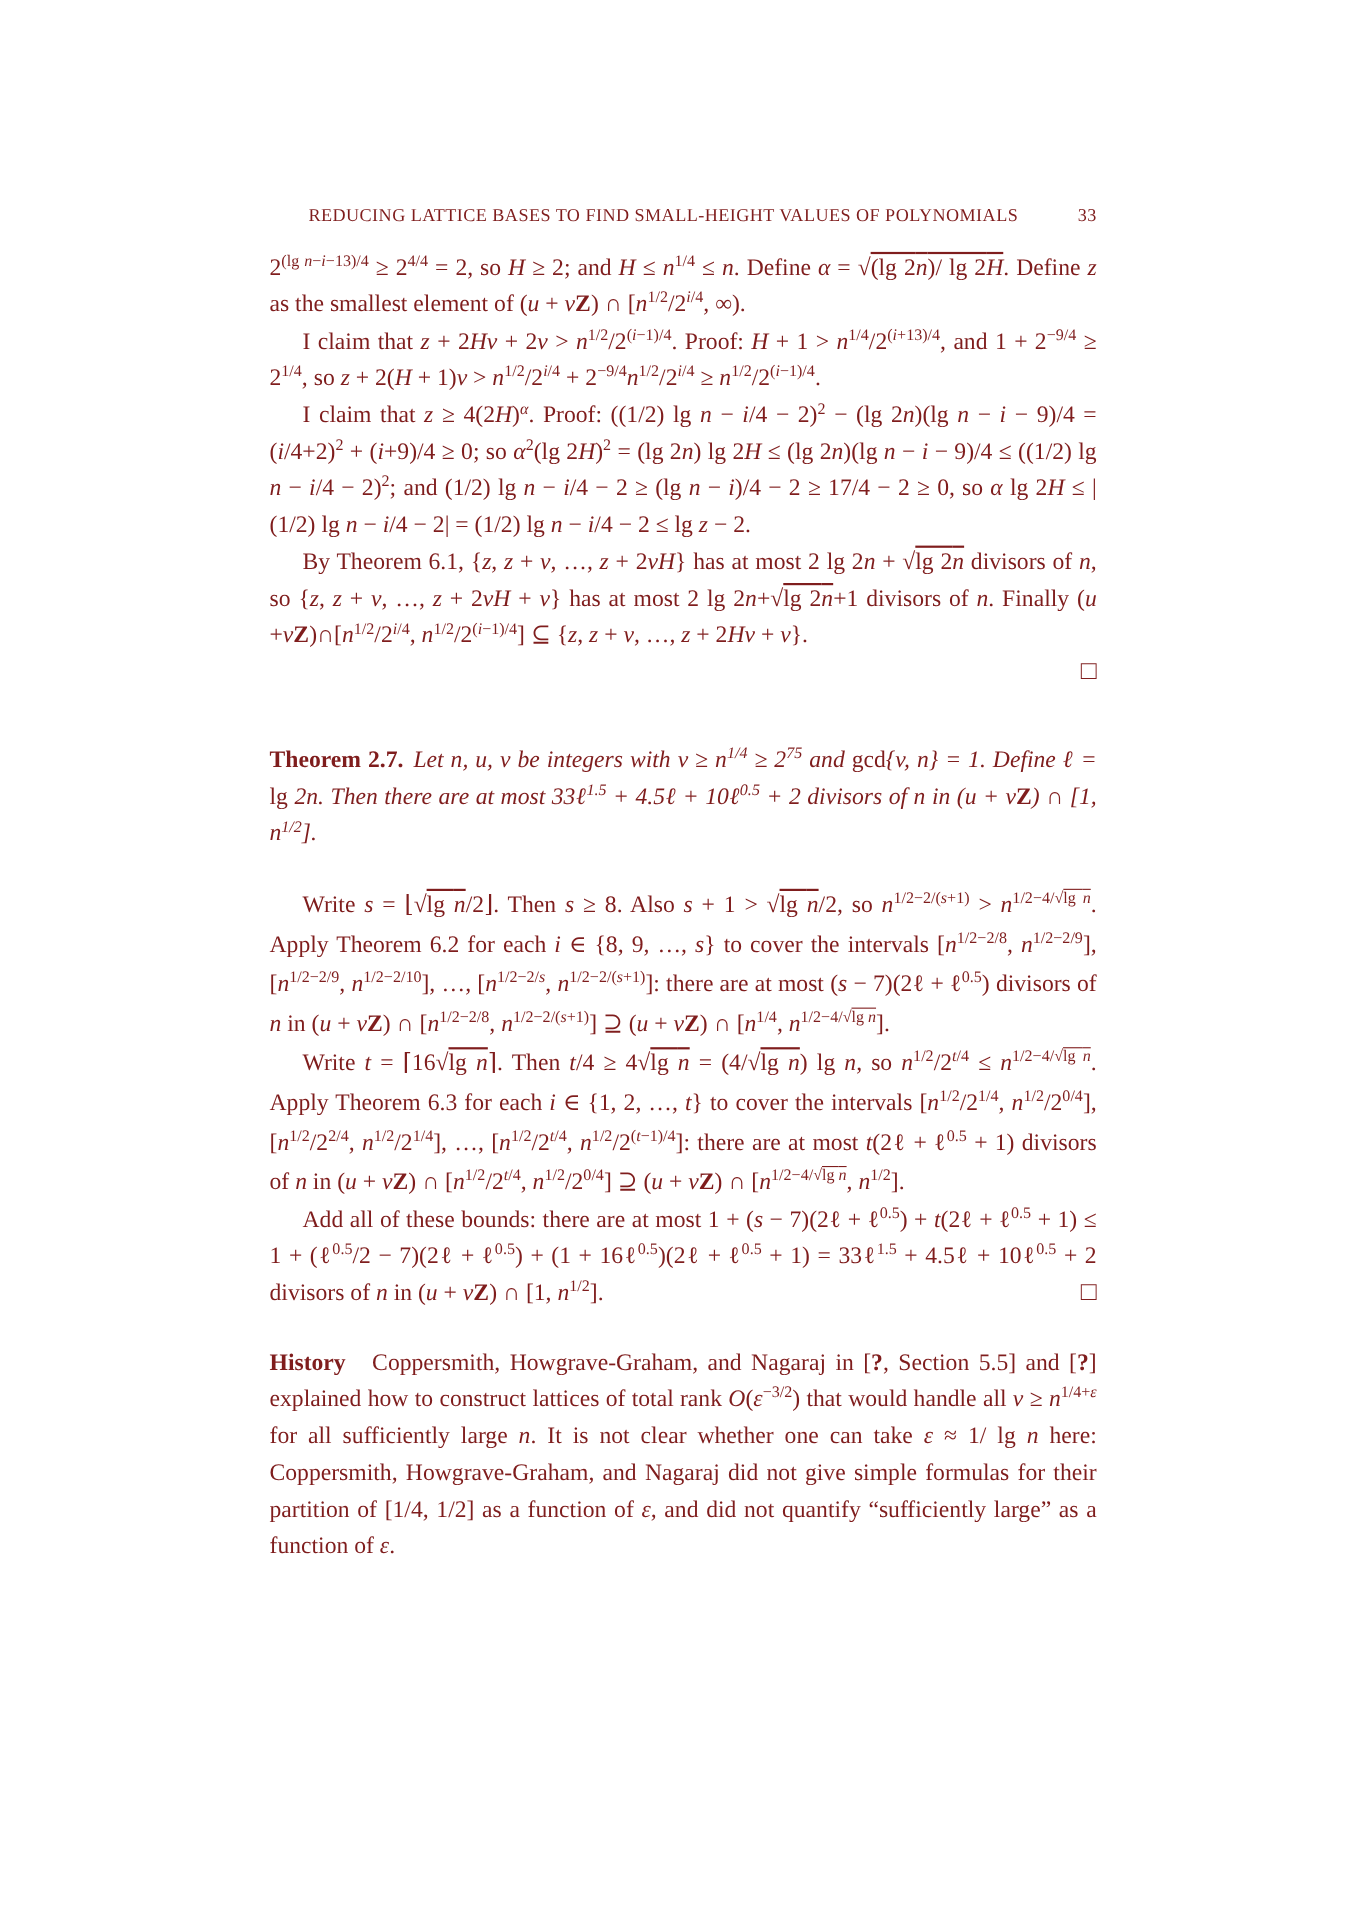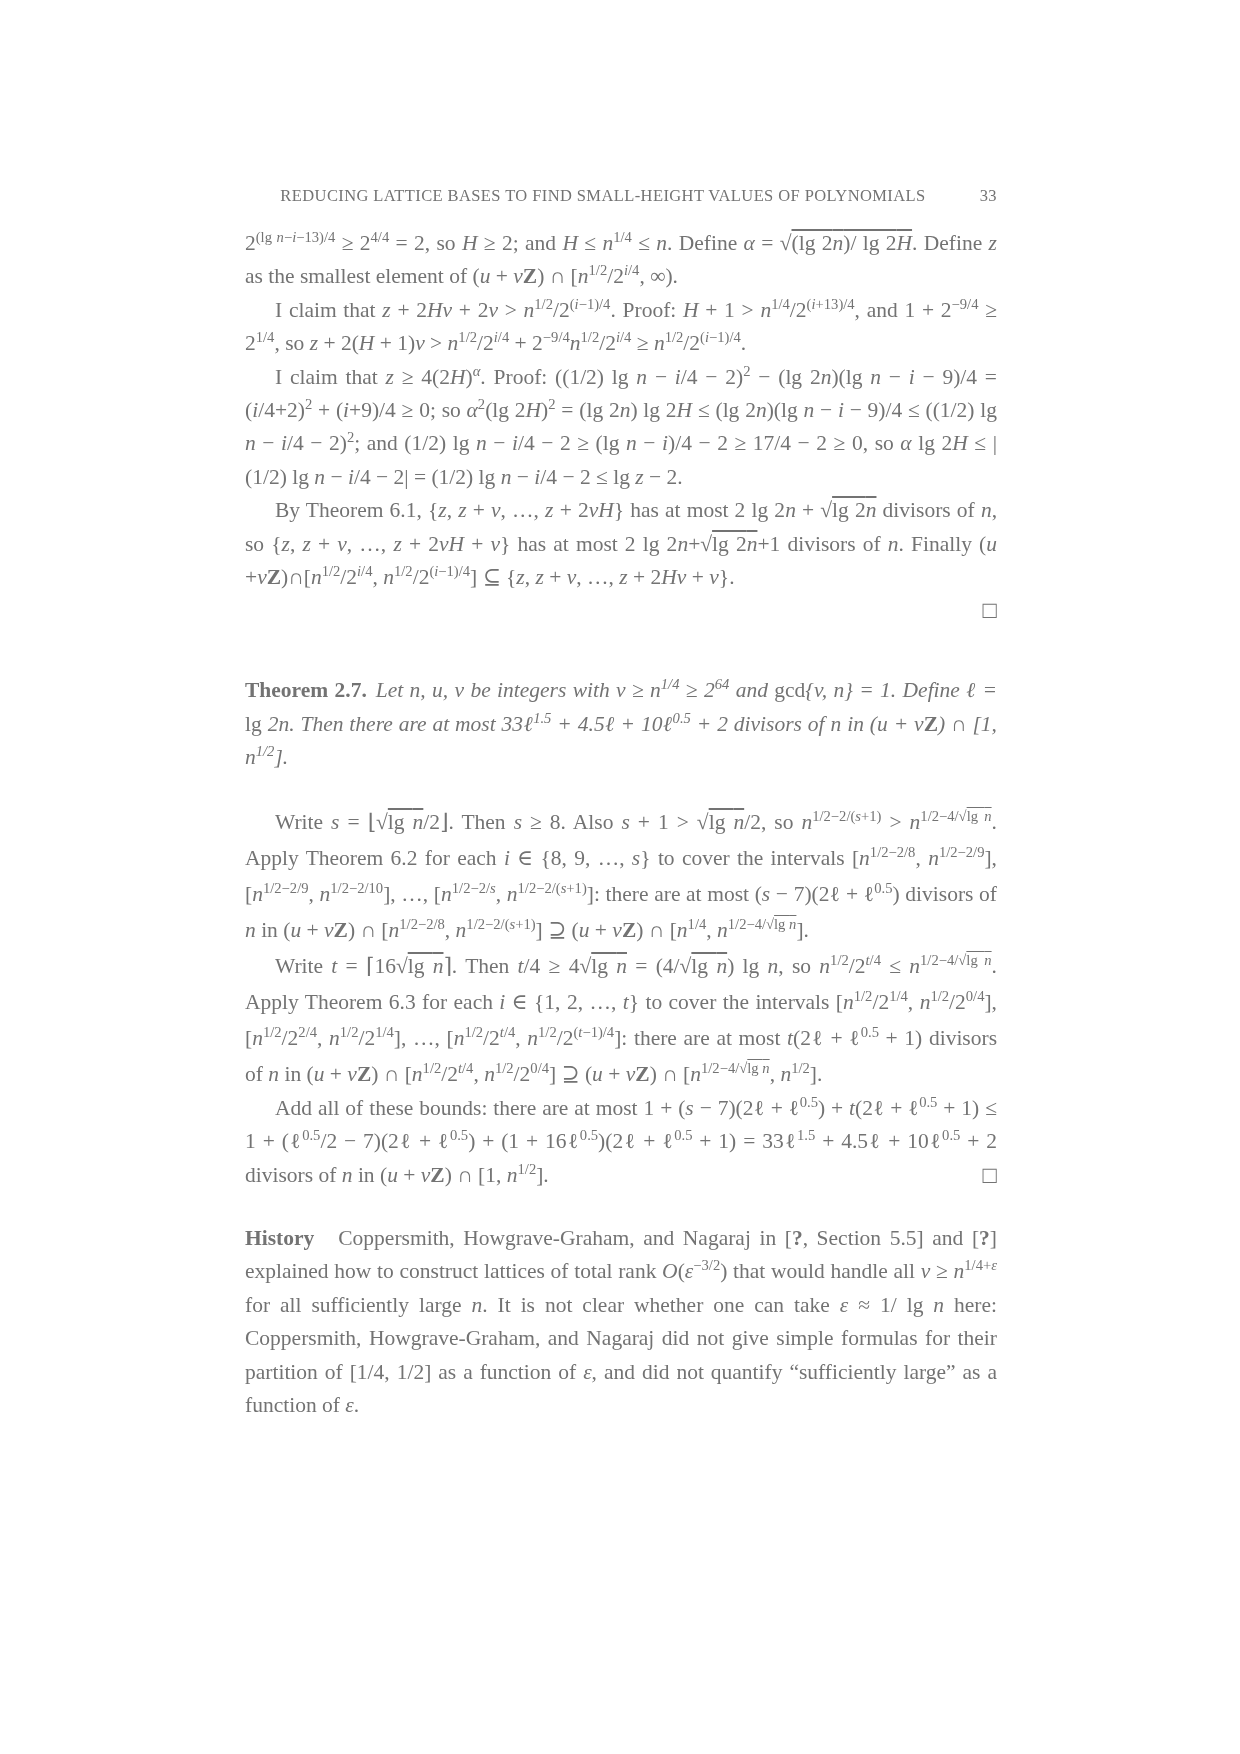--- a/index.html
+++ b/index.html
@@ -5,21 +5,21 @@
   html, body {
     margin: 0;
     padding: 0;
     background: #e8e8e8;
   }
   .sheet {
     position: relative;
     width: 1240px;
     height: 1754px;
     background: #ffffff;
-    color: #737373;
+    color: #7f1d1d;
     font-family: "Liberation Serif", "DejaVu Serif", serif;
     overflow: hidden;
   }
   .content {
     position: absolute;
     left: 245px;
     top: 186px;
     width: 752px;
   }
   
@@ -115,21 +115,21 @@
 
       <p class="indent">I claim that <i>z</i> + 2<i>Hv</i> + 2<i>v</i> &gt; <i>n</i><sup>1/2</sup>/2<sup>(<i>i</i>−1)/4</sup>. Proof: <i>H</i> + 1 &gt; <i>n</i><sup>1/4</sup>/2<sup>(<i>i</i>+13)/4</sup>, and 1 + 2<sup>−9/4</sup> ≥ 2<sup>1/4</sup>, so <i>z</i> + 2(<i>H</i> + 1)<i>v</i> &gt; <i>n</i><sup>1/2</sup>/2<sup><i>i</i>/4</sup> + 2<sup>−9/4</sup><i>n</i><sup>1/2</sup>/2<sup><i>i</i>/4</sup> ≥ <i>n</i><sup>1/2</sup>/2<sup>(<i>i</i>−1)/4</sup>.</p>
 
       <p class="indent">I claim that <i>z</i> ≥ 4(2<i>H</i>)<sup><i>α</i></sup>. Proof: ((1/2) lg <i>n</i> − <i>i</i>/4 − 2)<sup>2</sup> − (lg 2<i>n</i>)(lg <i>n</i> − <i>i</i> − 9)/4 = (<i>i</i>/4+2)<sup>2</sup> + (<i>i</i>+9)/4 ≥ 0; so <i>α</i><sup>2</sup>(lg 2<i>H</i>)<sup>2</sup> = (lg 2<i>n</i>) lg 2<i>H</i> ≤ (lg 2<i>n</i>)(lg <i>n</i> − <i>i</i> − 9)/4 ≤ ((1/2) lg <i>n</i> − <i>i</i>/4 − 2)<sup>2</sup>; and (1/2) lg <i>n</i> − <i>i</i>/4 − 2 ≥ (lg <i>n</i> − <i>i</i>)/4 − 2 ≥ 17/4 − 2 ≥ 0, so <i>α</i> lg 2<i>H</i> ≤ |(1/2) lg <i>n</i> − <i>i</i>/4 − 2| = (1/2) lg <i>n</i> − <i>i</i>/4 − 2 ≤ lg <i>z</i> − 2.</p>
 
       <p class="indent">By Theorem 6.1, {<i>z</i>, <i>z</i> + <i>v</i>, …, <i>z</i> + 2<i>vH</i>} has at most 2 lg 2<i>n</i> + √<span class="rt">lg 2<i>n</i></span> divisors of <i>n</i>, so {<i>z</i>, <i>z</i> + <i>v</i>, …, <i>z</i> + 2<i>vH</i> + <i>v</i>} has at most 2 lg 2<i>n</i>+√<span class="rt">lg 2<i>n</i></span>+1 divisors of <i>n</i>. Finally (<i>u</i> +<i>v</i><b class="bbz">Z</b>)∩[<i>n</i><sup>1/2</sup>/2<sup><i>i</i>/4</sup>, <i>n</i><sup>1/2</sup>/2<sup>(<i>i</i>−1)/4</sup>] ⊆ {<i>z</i>, <i>z</i> + <i>v</i>, …, <i>z</i> + 2<i>Hv</i> + <i>v</i>}.</p>
 
       <div class="qed-line">□</div>
 
       <p class="noindent theorem-block">
-        <span class="thm-label">Theorem 2.7.</span><span class="thm-body">Let n, u, v be integers with v ≥ n<sup>1/4</sup> ≥ 2<sup>64</sup> and <span class="rm">gcd</span>{v, n} = 1. Define ℓ = <span class="rm">lg</span> 2n. Then there are at most 33ℓ<sup>1.5</sup> + 4.5ℓ + 10ℓ<sup>0.5</sup> + 2 divisors of n in (u + v<b class="bbz rm">Z</b>) ∩ [1, n<sup>1/2</sup>].</span>
+        <span class="thm-label">Theorem 2.7.</span><span class="thm-body">Let n, u, v be integers with v ≥ n<sup>1/4</sup> ≥ 2<sup>75</sup> and <span class="rm">gcd</span>{v, n} = 1. Define ℓ = <span class="rm">lg</span> 2n. Then there are at most 33ℓ<sup>1.5</sup> + 4.5ℓ + 10ℓ<sup>0.5</sup> + 2 divisors of n in (u + v<b class="bbz rm">Z</b>) ∩ [1, n<sup>1/2</sup>].</span>
       </p>
 
 
       <p class="indent tallmath">Write <i>s</i> = ⌊√<span class="rt">lg <i>n</i></span>/2⌋. Then <i>s</i> ≥ 8. Also <i>s</i> + 1 &gt; √<span class="rt">lg <i>n</i></span>/2, so <i>n</i><sup>1/2−2/(<i>s</i>+1)</sup> &gt; <i>n</i><sup>1/2−4/√<span class="rt">lg <i>n</i></span></sup>. Apply Theorem 6.2 for each <i>i</i> ∈ {8, 9, …, <i>s</i>} to cover the intervals [<i>n</i><sup>1/2−2/8</sup>, <i>n</i><sup>1/2−2/9</sup>], [<i>n</i><sup>1/2−2/9</sup>, <i>n</i><sup>1/2−2/10</sup>], …, [<i>n</i><sup>1/2−2/<i>s</i></sup>, <i>n</i><sup>1/2−2/(<i>s</i>+1)</sup>]: there are at most (<i>s</i> − 7)(2ℓ + ℓ<sup>0.5</sup>) divisors of <i>n</i> in (<i>u</i> + <i>v</i><b class="bbz">Z</b>) ∩ [<i>n</i><sup>1/2−2/8</sup>, <i>n</i><sup>1/2−2/(<i>s</i>+1)</sup>] ⊇ (<i>u</i> + <i>v</i><b class="bbz">Z</b>) ∩ [<i>n</i><sup>1/4</sup>, <i>n</i><sup>1/2−4/√<span class="rt">lg <i>n</i></span></sup>].</p>
 
       <p class="indent tallmath">Write <i>t</i> = ⌈16√<span class="rt">lg <i>n</i></span>⌉. Then <i>t</i>/4 ≥ 4√<span class="rt">lg <i>n</i></span> = (4/√<span class="rt">lg <i>n</i></span>) lg <i>n</i>, so <i>n</i><sup>1/2</sup>/2<sup><i>t</i>/4</sup> ≤ <i>n</i><sup>1/2−4/√<span class="rt">lg <i>n</i></span></sup>. Apply Theorem 6.3 for each <i>i</i> ∈ {1, 2, …, <i>t</i>} to cover the intervals [<i>n</i><sup>1/2</sup>/2<sup>1/4</sup>, <i>n</i><sup>1/2</sup>/2<sup>0/4</sup>], [<i>n</i><sup>1/2</sup>/2<sup>2/4</sup>, <i>n</i><sup>1/2</sup>/2<sup>1/4</sup>], …, [<i>n</i><sup>1/2</sup>/2<sup><i>t</i>/4</sup>, <i>n</i><sup>1/2</sup>/2<sup>(<i>t</i>−1)/4</sup>]: there are at most <i>t</i>(2ℓ + ℓ<sup>0.5</sup> + 1) divisors of <i>n</i> in (<i>u</i> + <i>v</i><b class="bbz">Z</b>) ∩ [<i>n</i><sup>1/2</sup>/2<sup><i>t</i>/4</sup>, <i>n</i><sup>1/2</sup>/2<sup>0/4</sup>] ⊇ (<i>u</i> + <i>v</i><b class="bbz">Z</b>) ∩ [<i>n</i><sup>1/2−4/√<span class="rt">lg <i>n</i></span></sup>, <i>n</i><sup>1/2</sup>].</p>
 
       <p class="indent">Add all of these bounds: there are at most 1 + (<i>s</i> − 7)(2ℓ + ℓ<sup>0.5</sup>) + <i>t</i>(2ℓ + ℓ<sup>0.5</sup> + 1) ≤ 1 + (ℓ<sup>0.5</sup>/2 − 7)(2ℓ + ℓ<sup>0.5</sup>) + (1 + 16ℓ<sup>0.5</sup>)(2ℓ + ℓ<sup>0.5</sup> + 1) = 33ℓ<sup>1.5</sup> + 4.5ℓ + 10ℓ<sup>0.5</sup> + 2 divisors of <i>n</i> in (<i>u</i> + <i>v</i><b class="bbz">Z</b>) ∩ [1, <i>n</i><sup>1/2</sup>].<span class="qed">□</span></p>
 
       <p class="noindent history-block">

